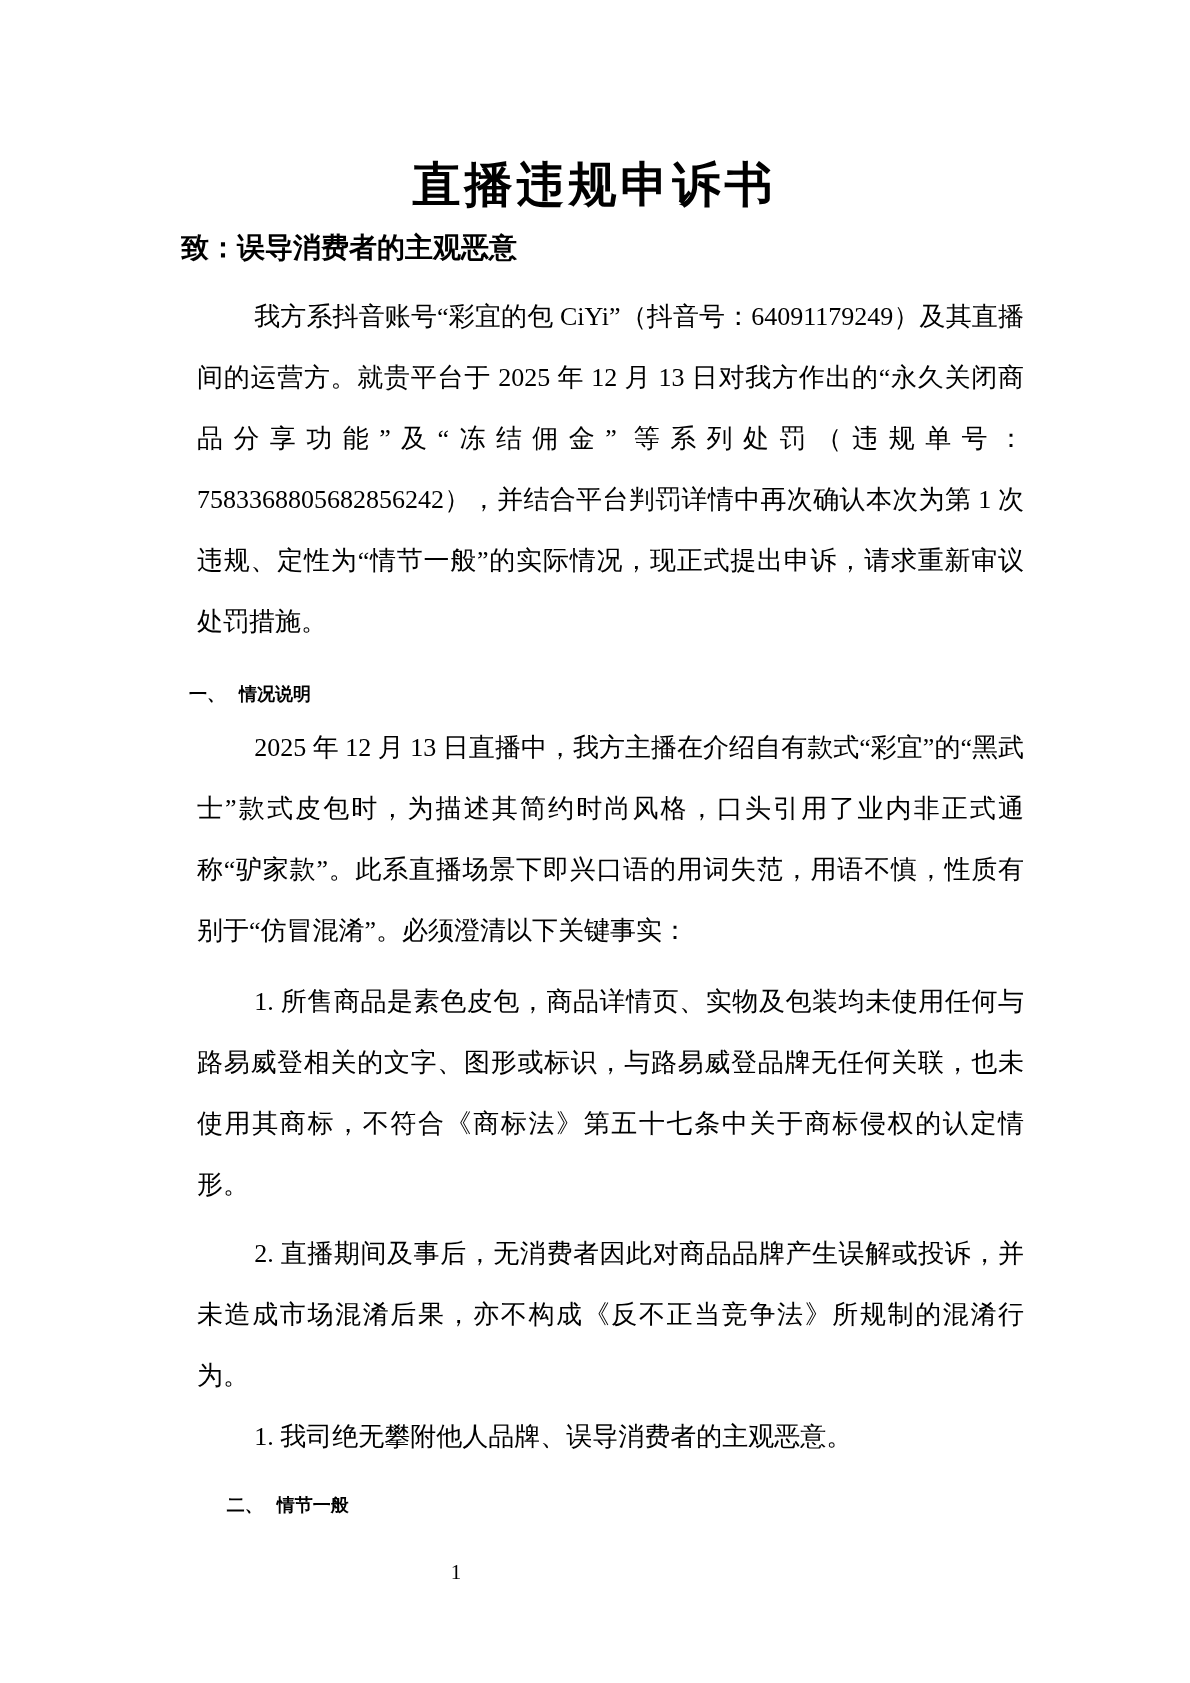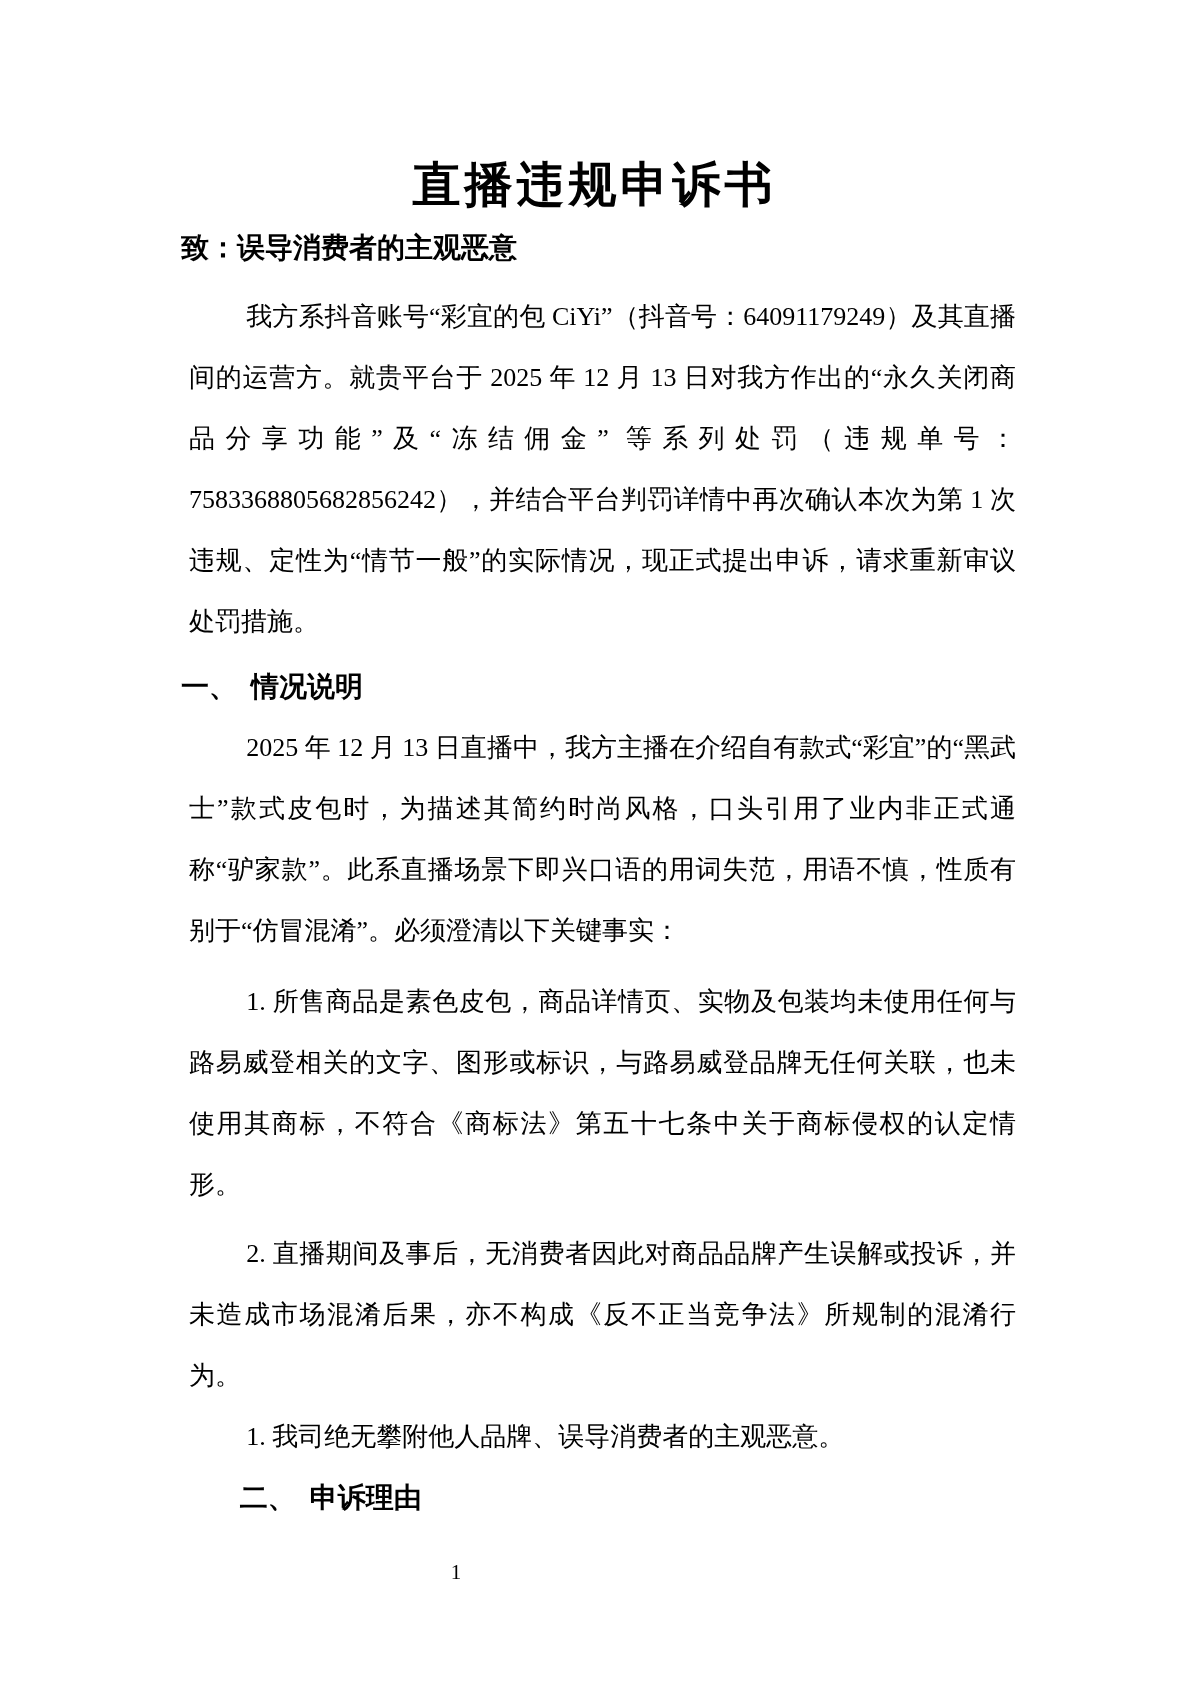--- a/index.html
+++ b/index.html
@@ -40,35 +40,35 @@
     top: 217px;
     left: 0;
     width: 100%;
     margin: 0;
     font-size: 28px;
     font-weight: 700;
     line-height: 61px;
   }
   .para {
     position: absolute;
-    left: 8px;
+    left: 16px;
     width: 100%;
     margin: 0;
     font-size: 26px;
     line-height: 61px;
     text-align: justify;
     text-align-last: left;
     text-indent: 2.2em;
   }
   .heading {
     position: absolute;
     left: 0;
     width: 100%;
-    margin: 0;
-    font-size: 28px;
+    margin: 8px;
+    font-size: 18px;
     font-weight: 700;
     line-height: 61px;
   }
   .heading .sec-num { margin-right: 14px; }
   .heading.indent { text-indent: 2.1em; }
   .pos-p1 { top: 286px; }
   .pos-h1 { top: 656px; }
   .pos-p2 { top: 717px; }
   .pos-p3 { top: 971px; }
   .pos-p4 { top: 1223px; }
@@ -99,18 +99,18 @@
     <p class="heading pos-h1"><span class="sec-num">一、</span><span class="sec-title">情况说明</span></p>
 
     <p class="para pos-p2">2025 年 12 月 13 日直播中，我方主播在介绍自有款式“彩宜”的“黑武士”款式皮包时，为描述其简约时尚风格，口头引用了业内非正式通称“驴家款”。此系直播场景下即兴口语的用词失范，用语不慎，性质有别于“仿冒混淆”。必须澄清以下关键事实：</p>
 
     <p class="para pos-p3">1. 所售商品是素色皮包，商品详情页、实物及包装均未使用任何与路易威登相关的文字、图形或标识，与路易威登品牌无任何关联，也未使用其商标，不符合《商标法》第五十七条中关于商标侵权的认定情形。</p>
 
     <p class="para pos-p4">2. 直播期间及事后，无消费者因此对商品品牌产生误解或投诉，并未造成市场混淆后果，亦不构成《反不正当竞争法》所规制的混淆行为。</p>
 
     <p class="para pos-p5">1. 我司绝无攀附他人品牌、误导消费者的主观恶意。</p>
 
-    <p class="heading indent pos-h2"><span class="sec-num">二、</span><span class="sec-title">申诉理由</span></p>
+    <p class="heading indent pos-h2"><span class="sec-num">二、</span><span class="sec-title">情节一般</span></p>
 
   </div>
 
   <div class="page-number">1</div>
 </div>
 
 </body></html>

